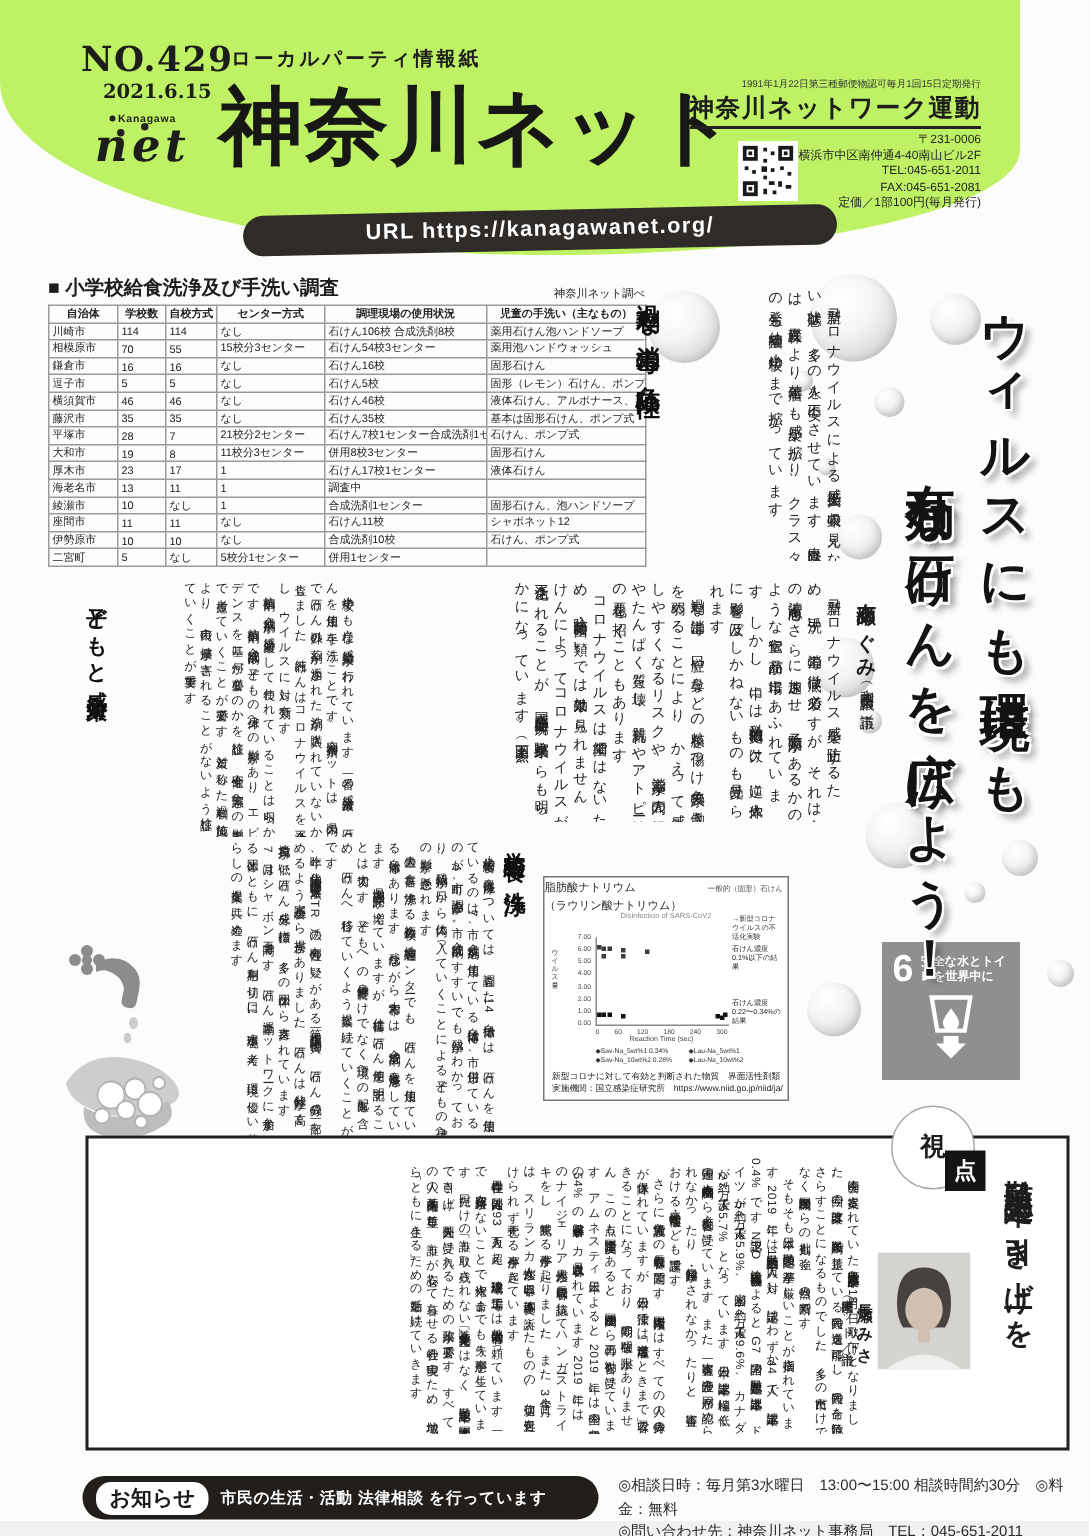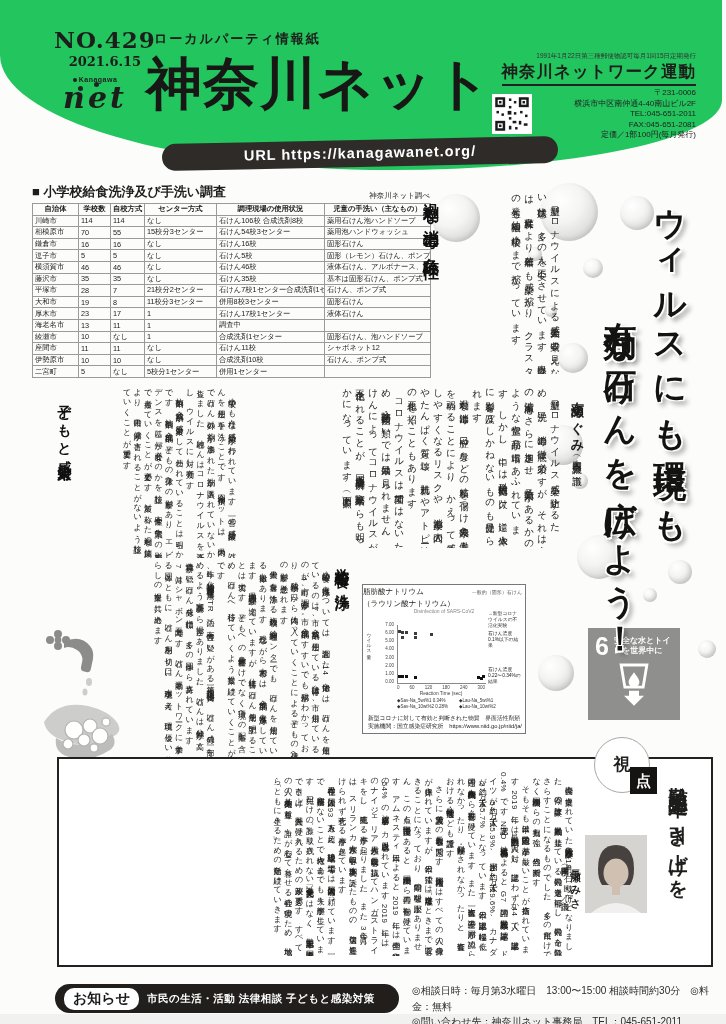--- a/index.html
+++ b/index.html
@@ -1,20 +1,20 @@
 <!DOCTYPE html>
 <html lang="ja"><head>
 <meta charset="utf-8">
 <style>
   html,body{margin:0;padding:0;}
   .page{position:relative;width:726px;height:1024px;background:#fcfcfb;overflow:hidden;
         font-family:"Liberation Sans","DejaVu Sans",sans-serif;color:#1d1d1b;}
   
-  .mast{position:absolute;top:0;left:0;width:680px;height:170px;background:#22c55e;
-        border-radius:0 0 46% 54% / 0 0 70px 115px;padding-left:42px;}
+  .mast{position:absolute;top:0;left:0;width:680px;height:170px;background:#bef264;
+        border-radius:0 0 46% 54% / 0 0 70px 115px;}
   .issue-block{position:absolute;left:54px;top:26px;text-align:center;}
   .issue-no{font:700 23px "DejaVu Serif","Liberation Serif",serif;letter-spacing:1px;}
   .issue-date{font:700 13px "DejaVu Serif","Liberation Serif",serif;margin-top:1px;}
   .logo{position:absolute;left:58px;top:76px;width:74px;text-align:center;}
   .logo-kanagawa{font-size:7px;font-weight:700;letter-spacing:.5px;}
   .logo-kanagawa::before{content:"";display:inline-block;width:4px;height:4px;background:#222;border-radius:50%;margin-right:2px;}
   .logo-net{font:italic 700 30px "DejaVu Serif","Liberation Serif",serif;letter-spacing:3px;line-height:30px;position:relative;}
   .logo-dot{position:absolute;width:5px;height:5px;border-radius:50%;background:#222;}
   .tagline{position:absolute;left:154px;top:30px;font-size:13px;font-weight:700;letter-spacing:2px;}
   .paper-title{position:absolute;left:146px;top:47px;font-size:56px;font-weight:900;letter-spacing:1px;color:#171715;}
@@ -463,20 +463,20 @@
     <div id="v-author">
       <span class="v-a-name">長瀬　みさ</span>
       <span class="v-a-affil">（座間市民ネット／市議）</span>
     </div>
   </div>
   <div class="badge-circle">視</div>
   <div class="badge-square">点</div>
 
   <div id="notice-pill">
     <span class="notice-label">お知らせ</span>
-    <span class="notice-text">市民の生活・活動 法律相談 子どもと感染対策</span>
+    <span class="notice-text">市民の生活・活動 法律相談 を行っています</span>
   </div>
   <div id="footer-info">
     <div>◎相談日時：毎月第3水曜日　13:00〜15:00 相談時間約30分　◎料金：無料</div>
     <div>◎問い合わせ先：神奈川ネット事務局　TEL：045-651-2011</div>
   </div>
   <div class="bottom-strip"></div>
 </div>
 
 </body></html>

